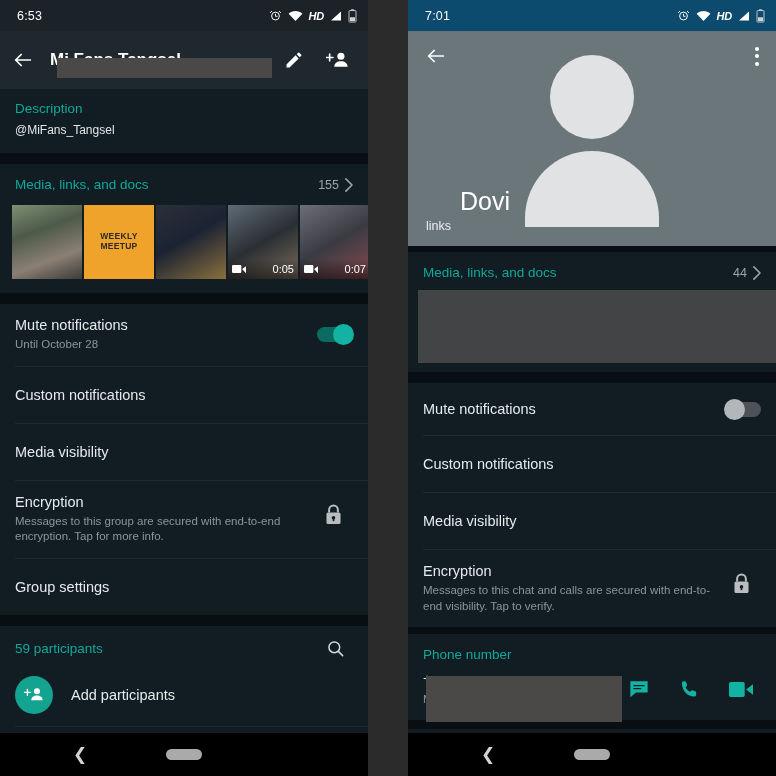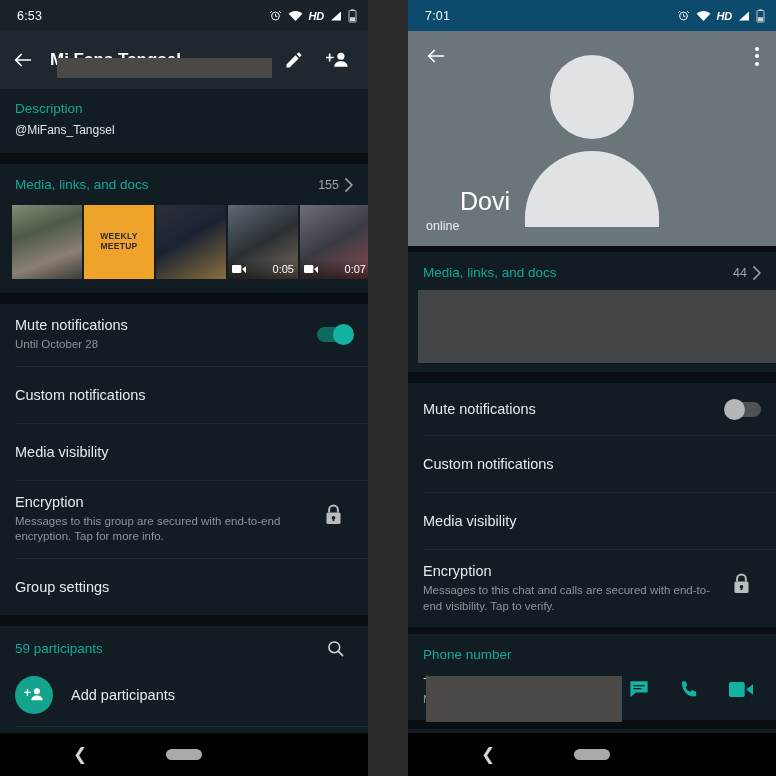--- a/index.html
+++ b/index.html
@@ -326,21 +326,21 @@
             <i></i>
           </span>
       </div>
       <div class="avatar-wrap">
         <div>
           <div class="av-head"></div>
           <div class="av-body"></div>
         </div>
       </div>
       <div class="ar-name">Dovi</div>
-      <div class="ar-status">online</div>
+      <div class="ar-status">links</div>
     </div>
 
     <div class="gap" style="height:6px"></div>
 
     <div class="sec">
       <div class="row row-flex" style="padding-bottom:6px">
         <span class="label-teal">Media, links, and docs</span>
         <span class="count">
           <span>44</span>
           <svg width="9" height="14" viewBox="0 0 10 16">

